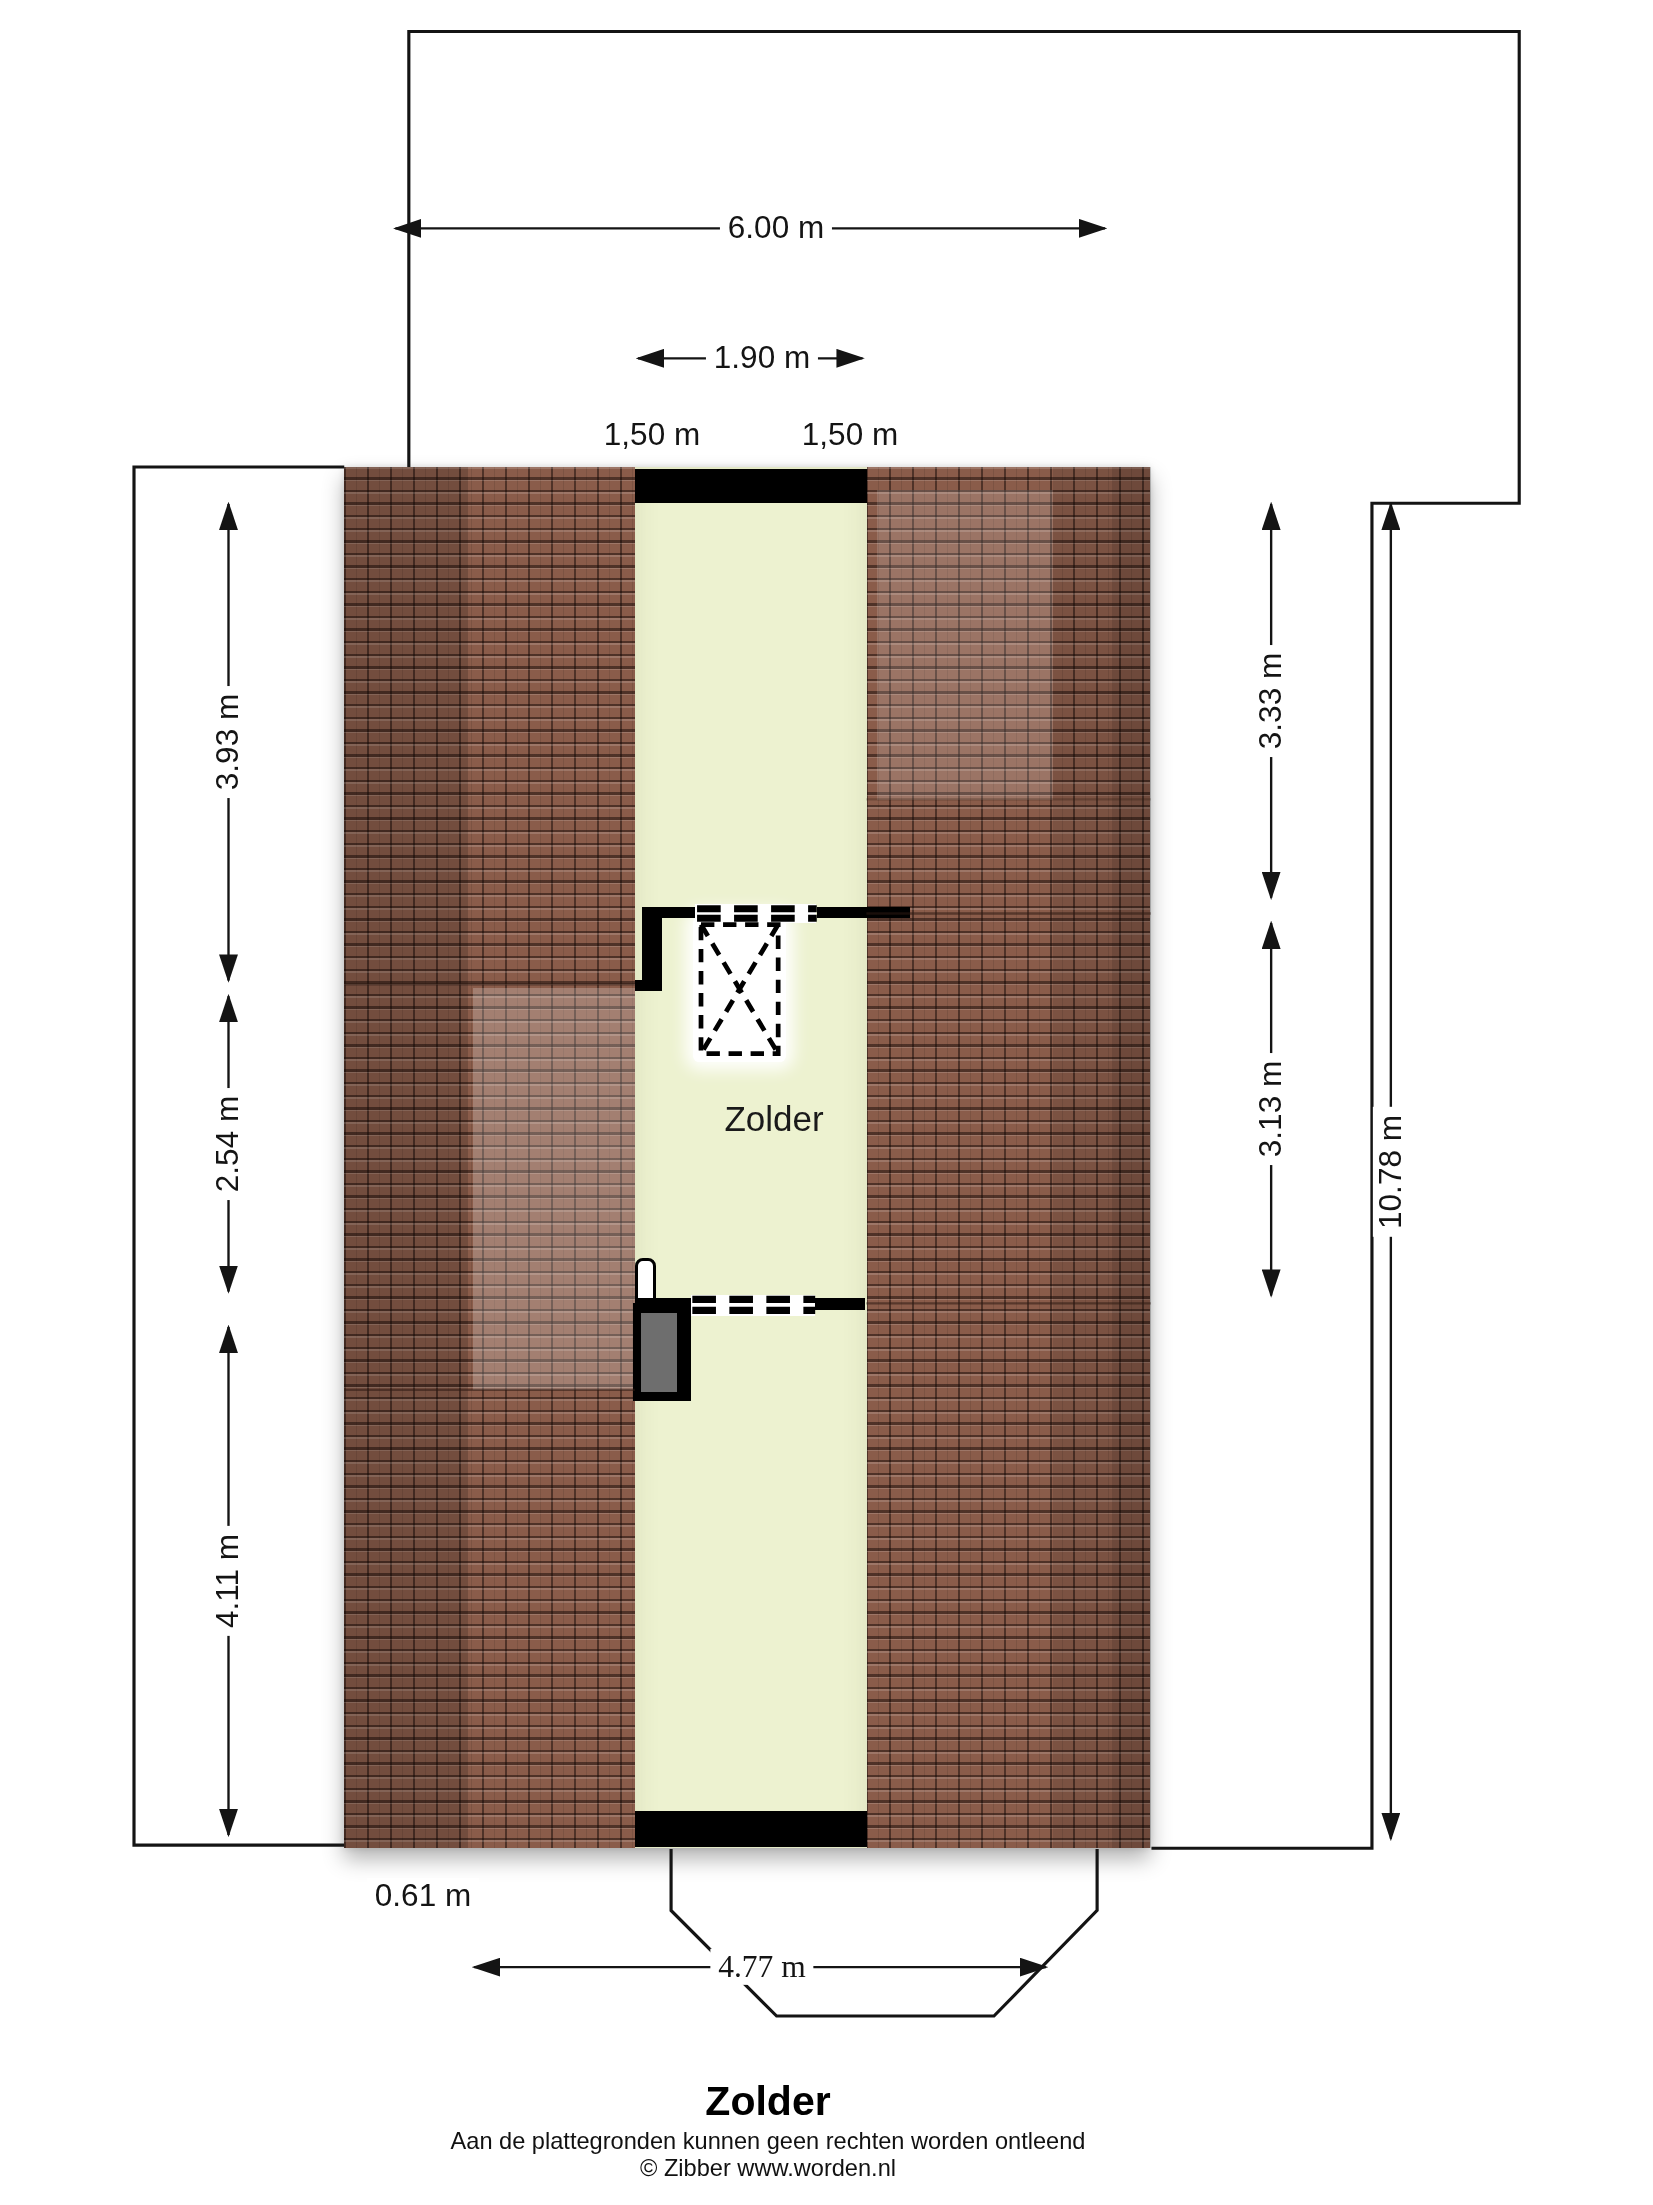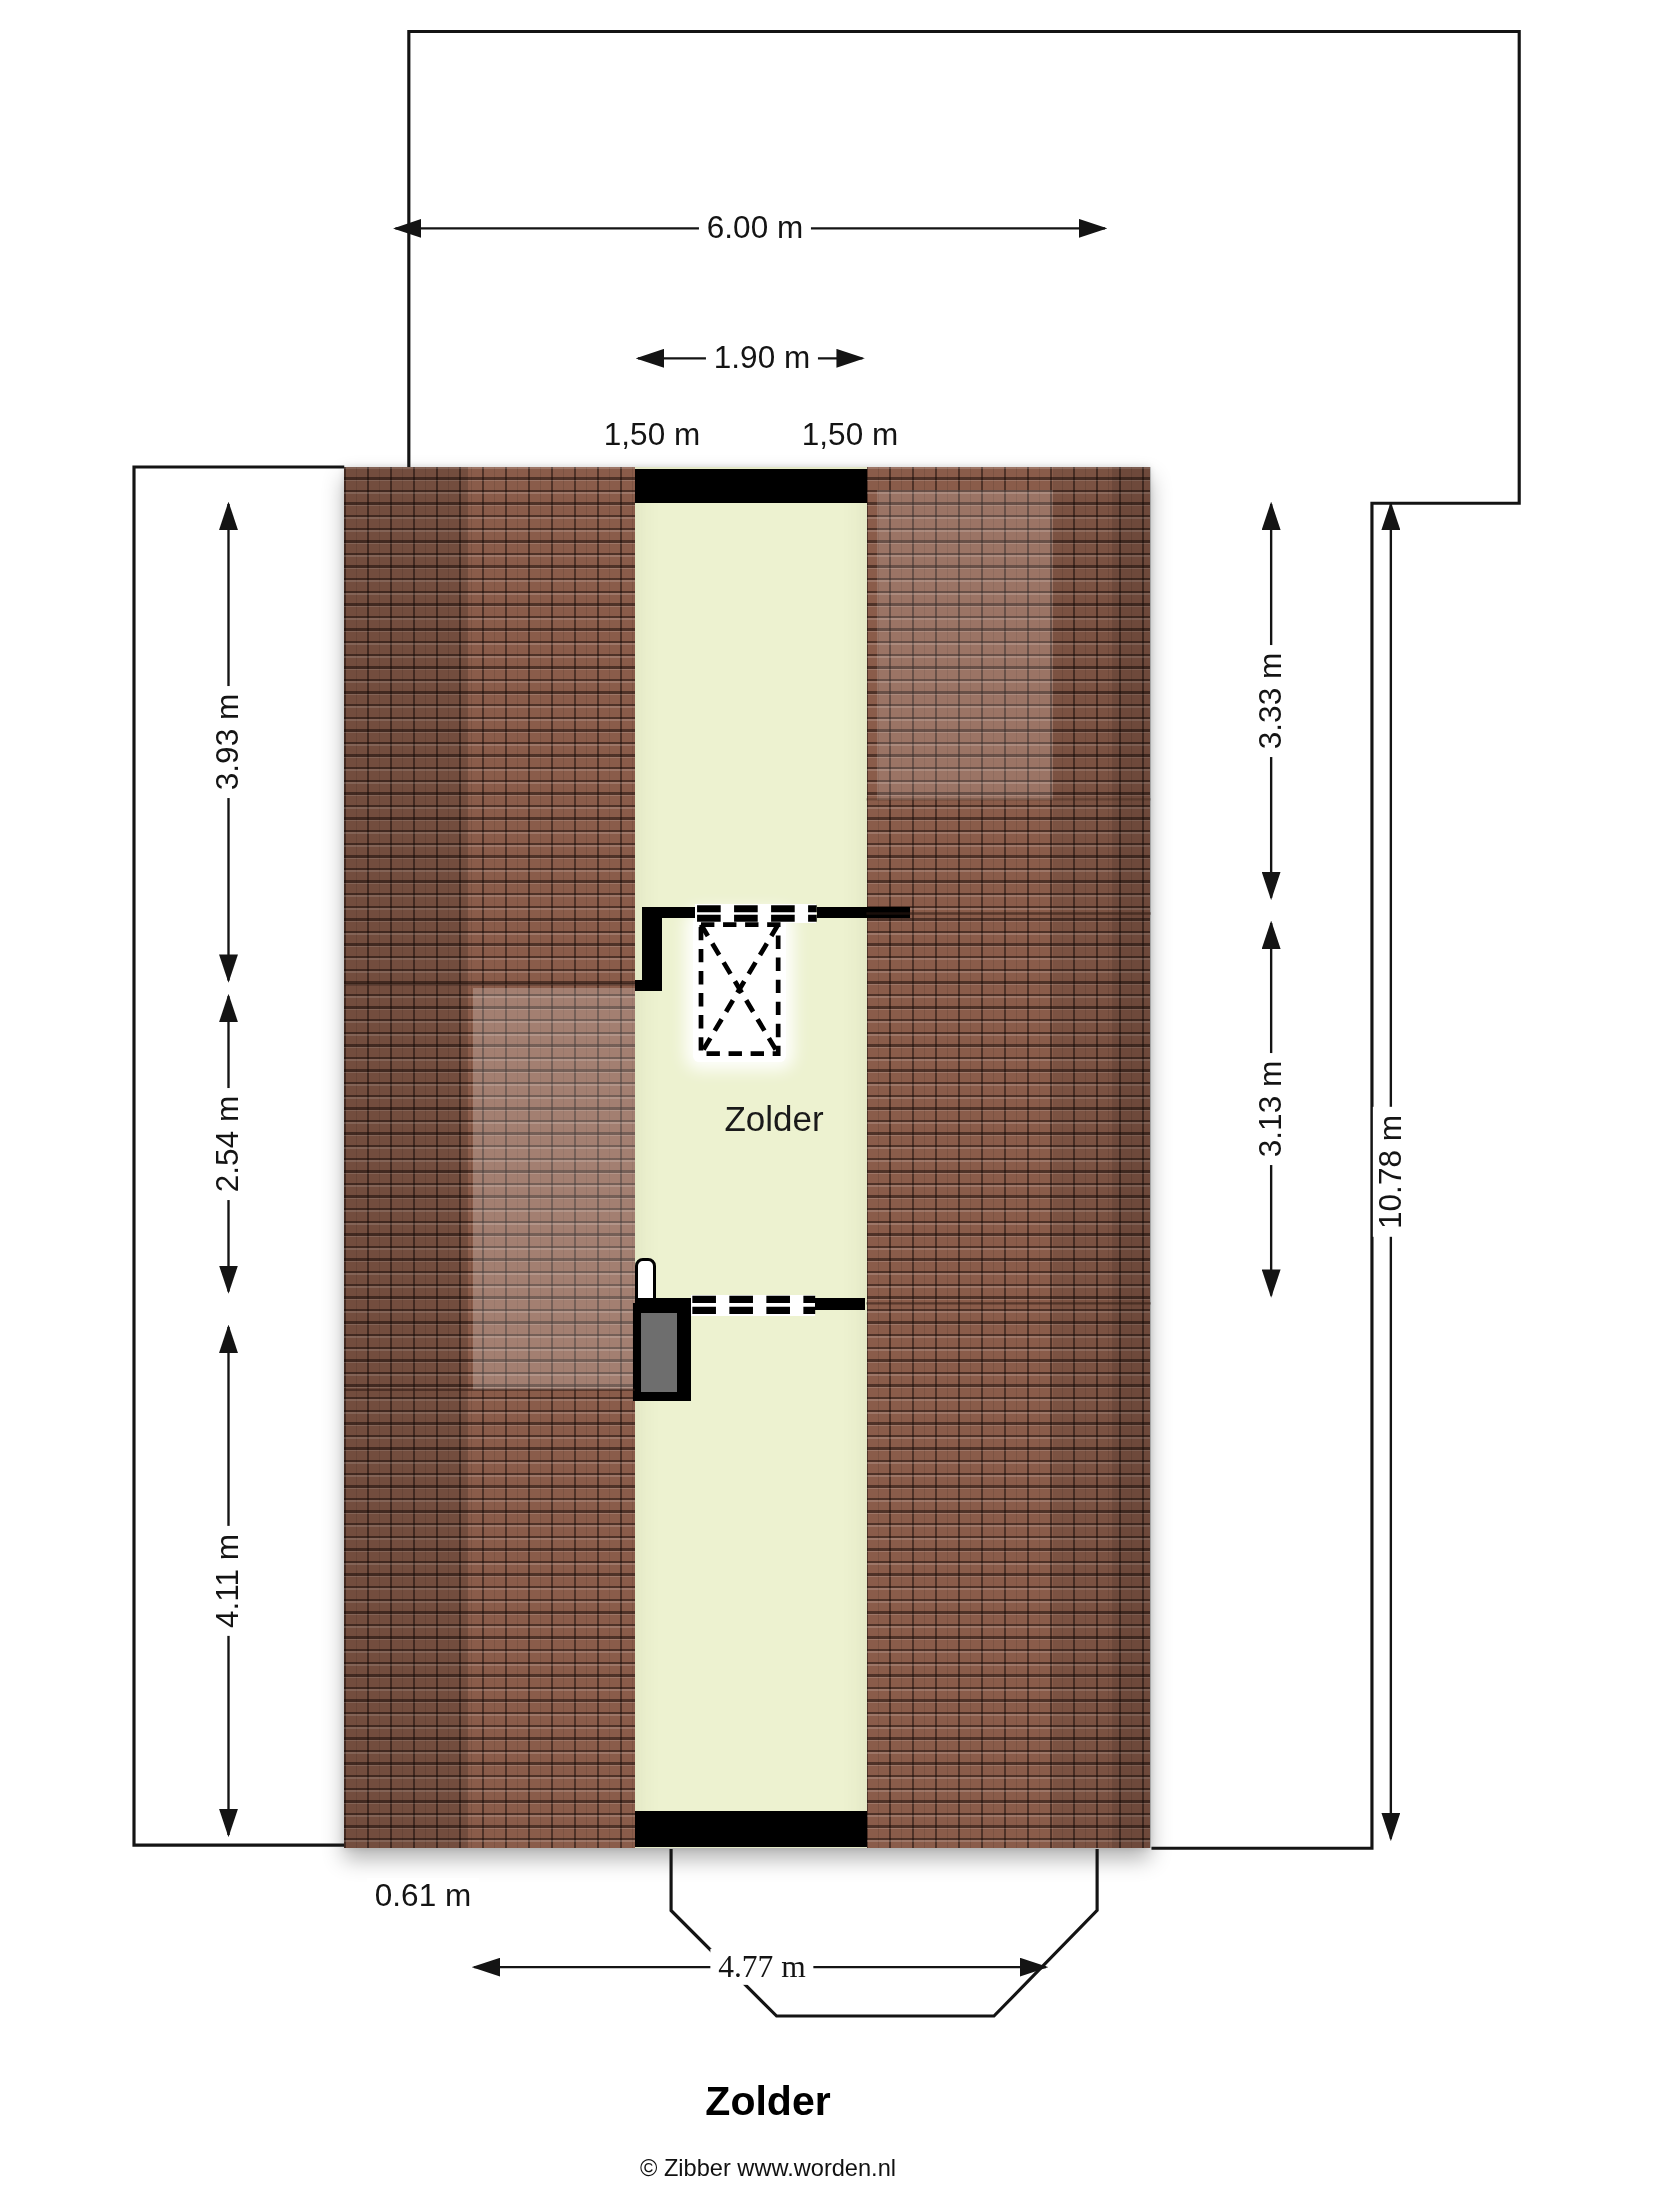--- a/index.html
+++ b/index.html
@@ -144,32 +144,33 @@
       <line x1="290" y1="640" x2="290" y2="1245" marker-start="url(#arr)" marker-end="url(#arr)"></line>
       <line x1="290" y1="1265" x2="290" y2="1640" marker-start="url(#arr)" marker-end="url(#arr)"></line>
       <line x1="290" y1="1685" x2="290" y2="2330" marker-start="url(#arr)" marker-end="url(#arr)"></line>
       <line x1="1614" y1="640" x2="1614" y2="1140" marker-start="url(#arr)" marker-end="url(#arr)"></line>
       <line x1="1614" y1="1172" x2="1614" y2="1645" marker-start="url(#arr)" marker-end="url(#arr)"></line>
       <line x1="1766" y1="640" x2="1766" y2="2335" marker-start="url(#arr)" marker-end="url(#arr)"></line>
       <line x1="602" y1="2498" x2="1328" y2="2498" marker-start="url(#arr)" marker-end="url(#arr)"></line>
     </g>
   </svg>
 
-  <div class="lbl" style="left:755px;  top:228px;">6.00 m</div>
+  <div class="lbl" style="left:776px;  top:228px;">6.00 m</div>
   <div class="lbl" style="left:762px;  top:358px;">1.90 m</div>
   <div class="lbl nobg" style="left:652px;  top:435px;">1,50 m</div>
   <div class="lbl nobg" style="left:850px; top:435px;">1,50 m</div>
   <div class="lbl vert" style="left:228px;  top:742px;">3.93 m</div>
   <div class="lbl vert" style="left:228px;  top:1144px;">2.54 m</div>
   <div class="lbl vert" style="left:228px;  top:1581px;">4.11 m</div>
   <div class="lbl vert" style="left:1271px; top:701px;">3.33 m</div>
   <div class="lbl vert" style="left:1271px; top:1109px;">3.13 m</div>
   <div class="lbl vert" style="left:1391px; top:1172px;">10.78 m</div>
   <div class="lbl" style="left:423px;  top:1896px;">0.61 m</div>
   <div class="lbl" style="left:762px;  top:1967px;font-family:Liberation Serif, serif;">4.77 m</div>
 
   <div class="room-label" style="left:774px; top:1118px;">Zolder</div>
 
   <div class="title" style="left:768px; top:2101px;">Zolder</div>
+  <div class="footnote" style="left:768px; top:2142px;">Aan de plattegronden kunnen geen rechten worden ontleend</div>
   <div class="footnote" style="left:768px; top:2169px;">© Zibber www.worden.nl</div>
 
 </div>
 
 
 </body></html>

